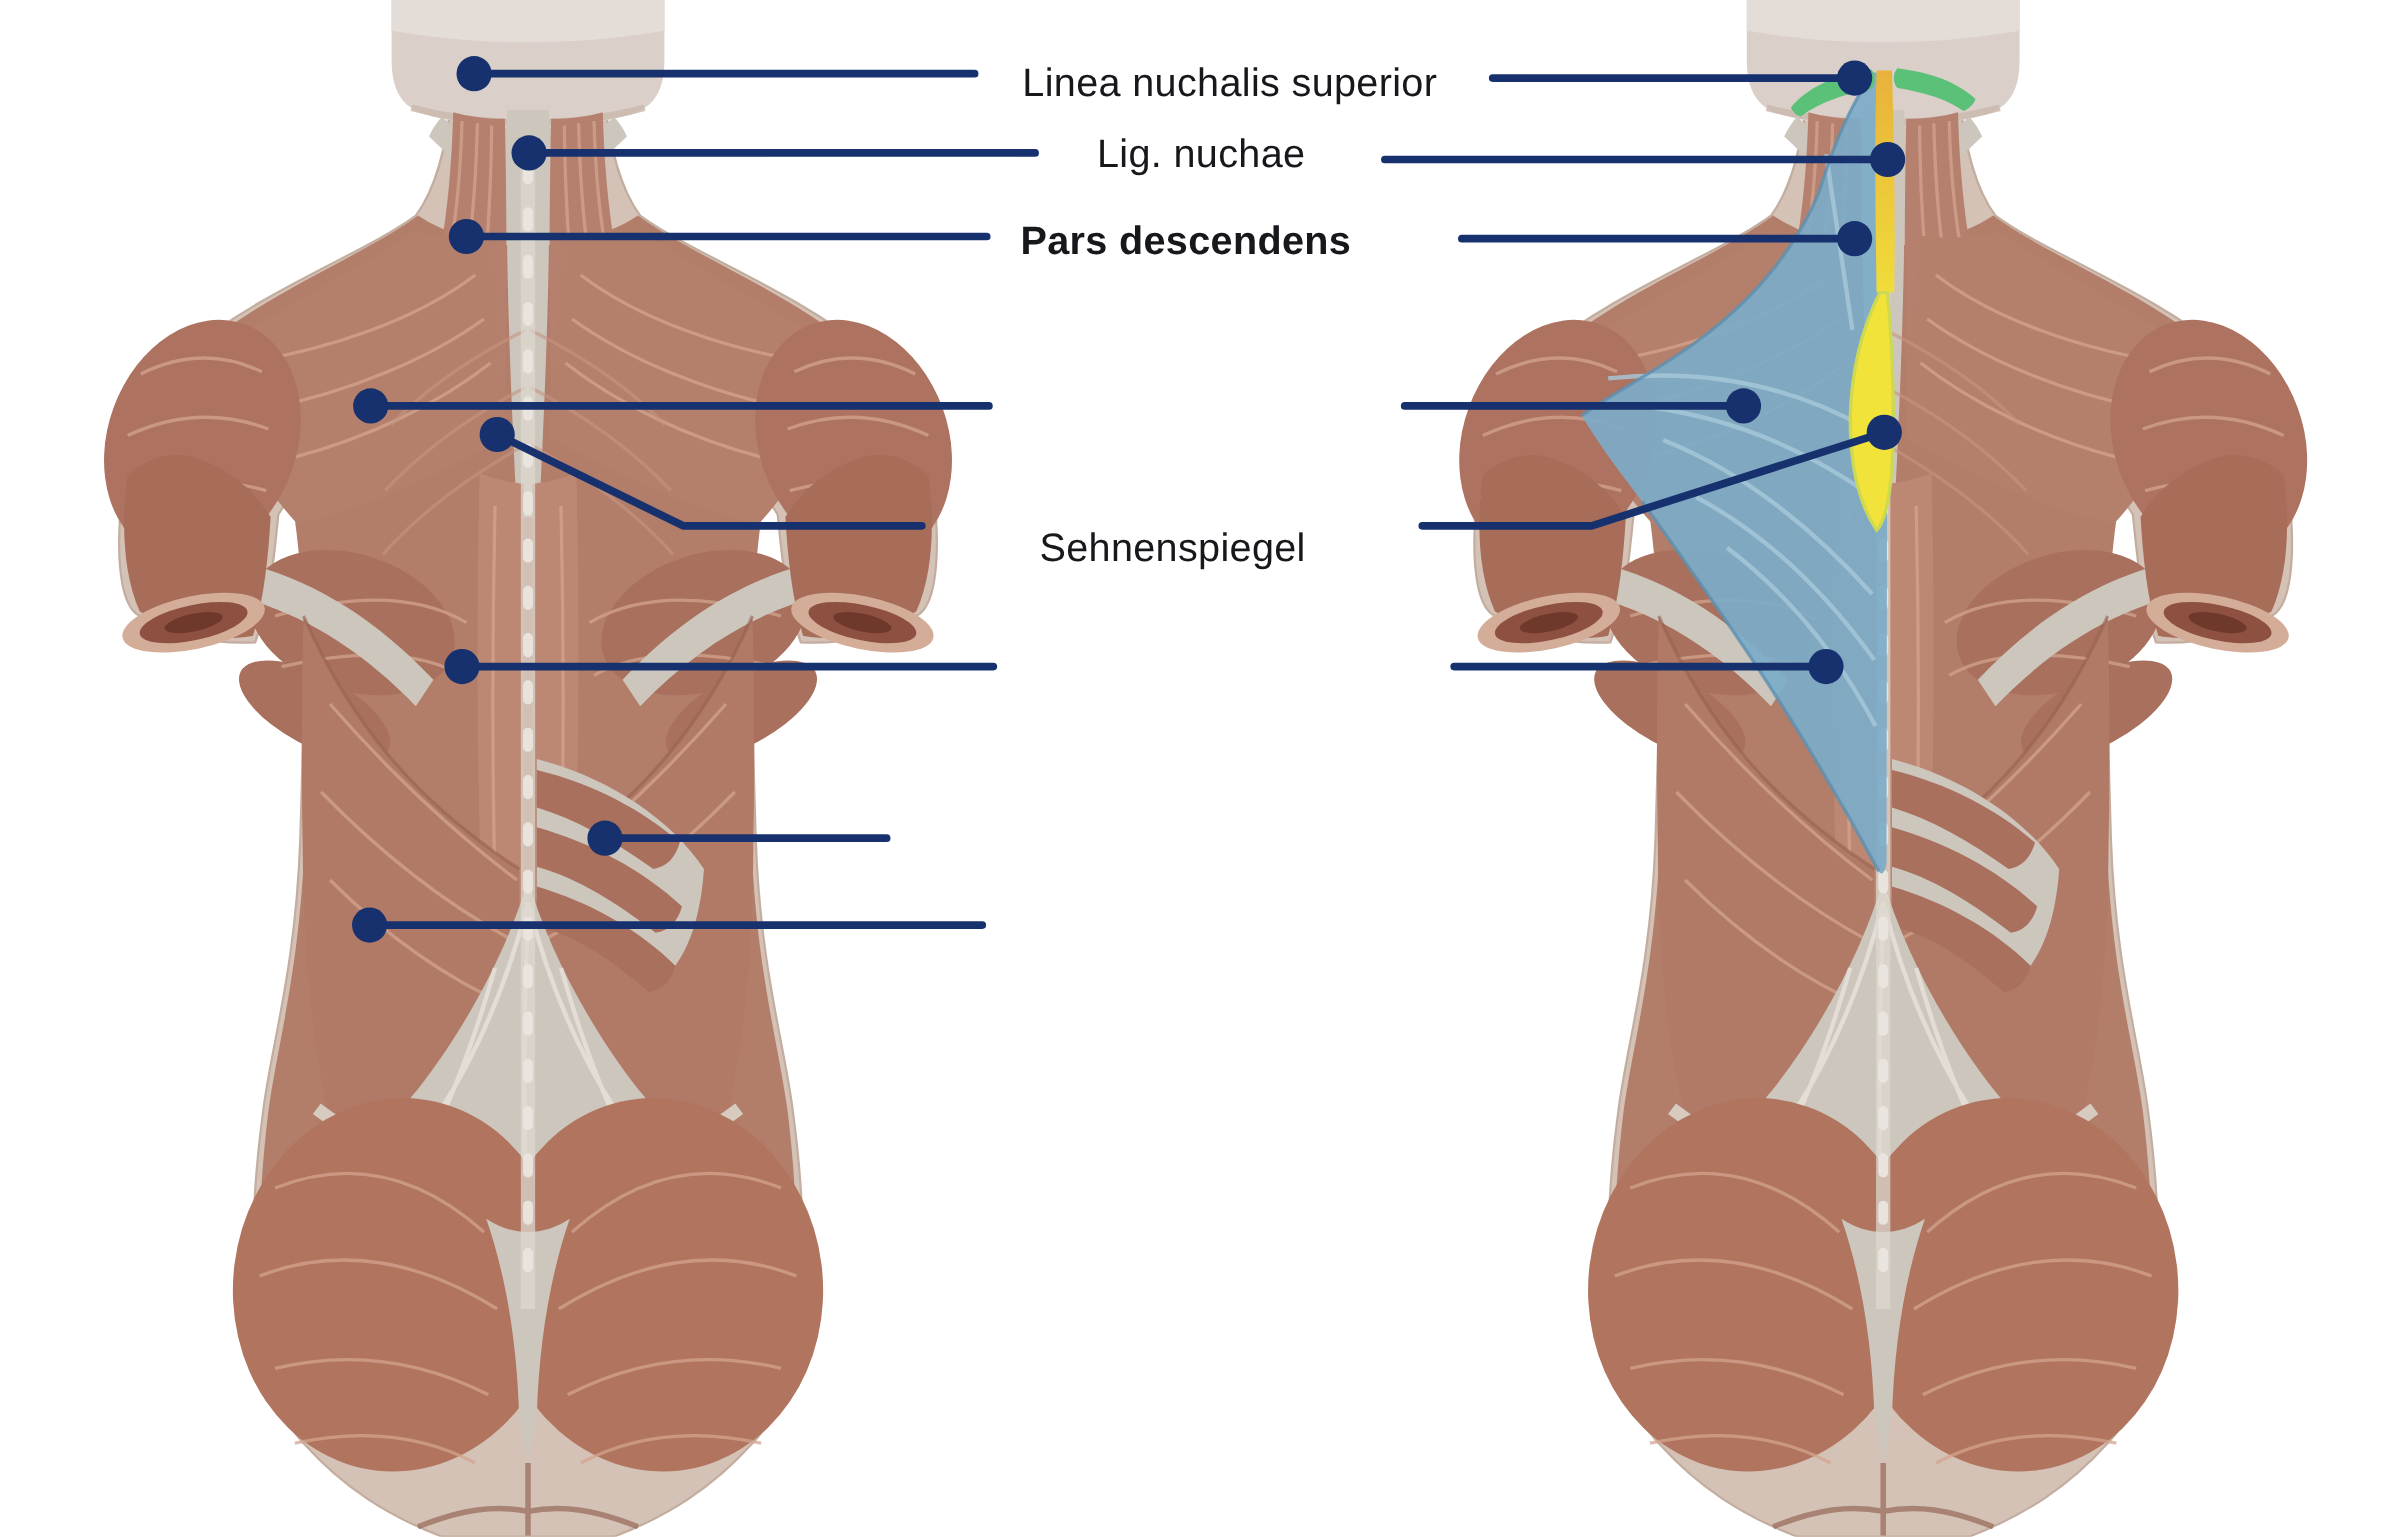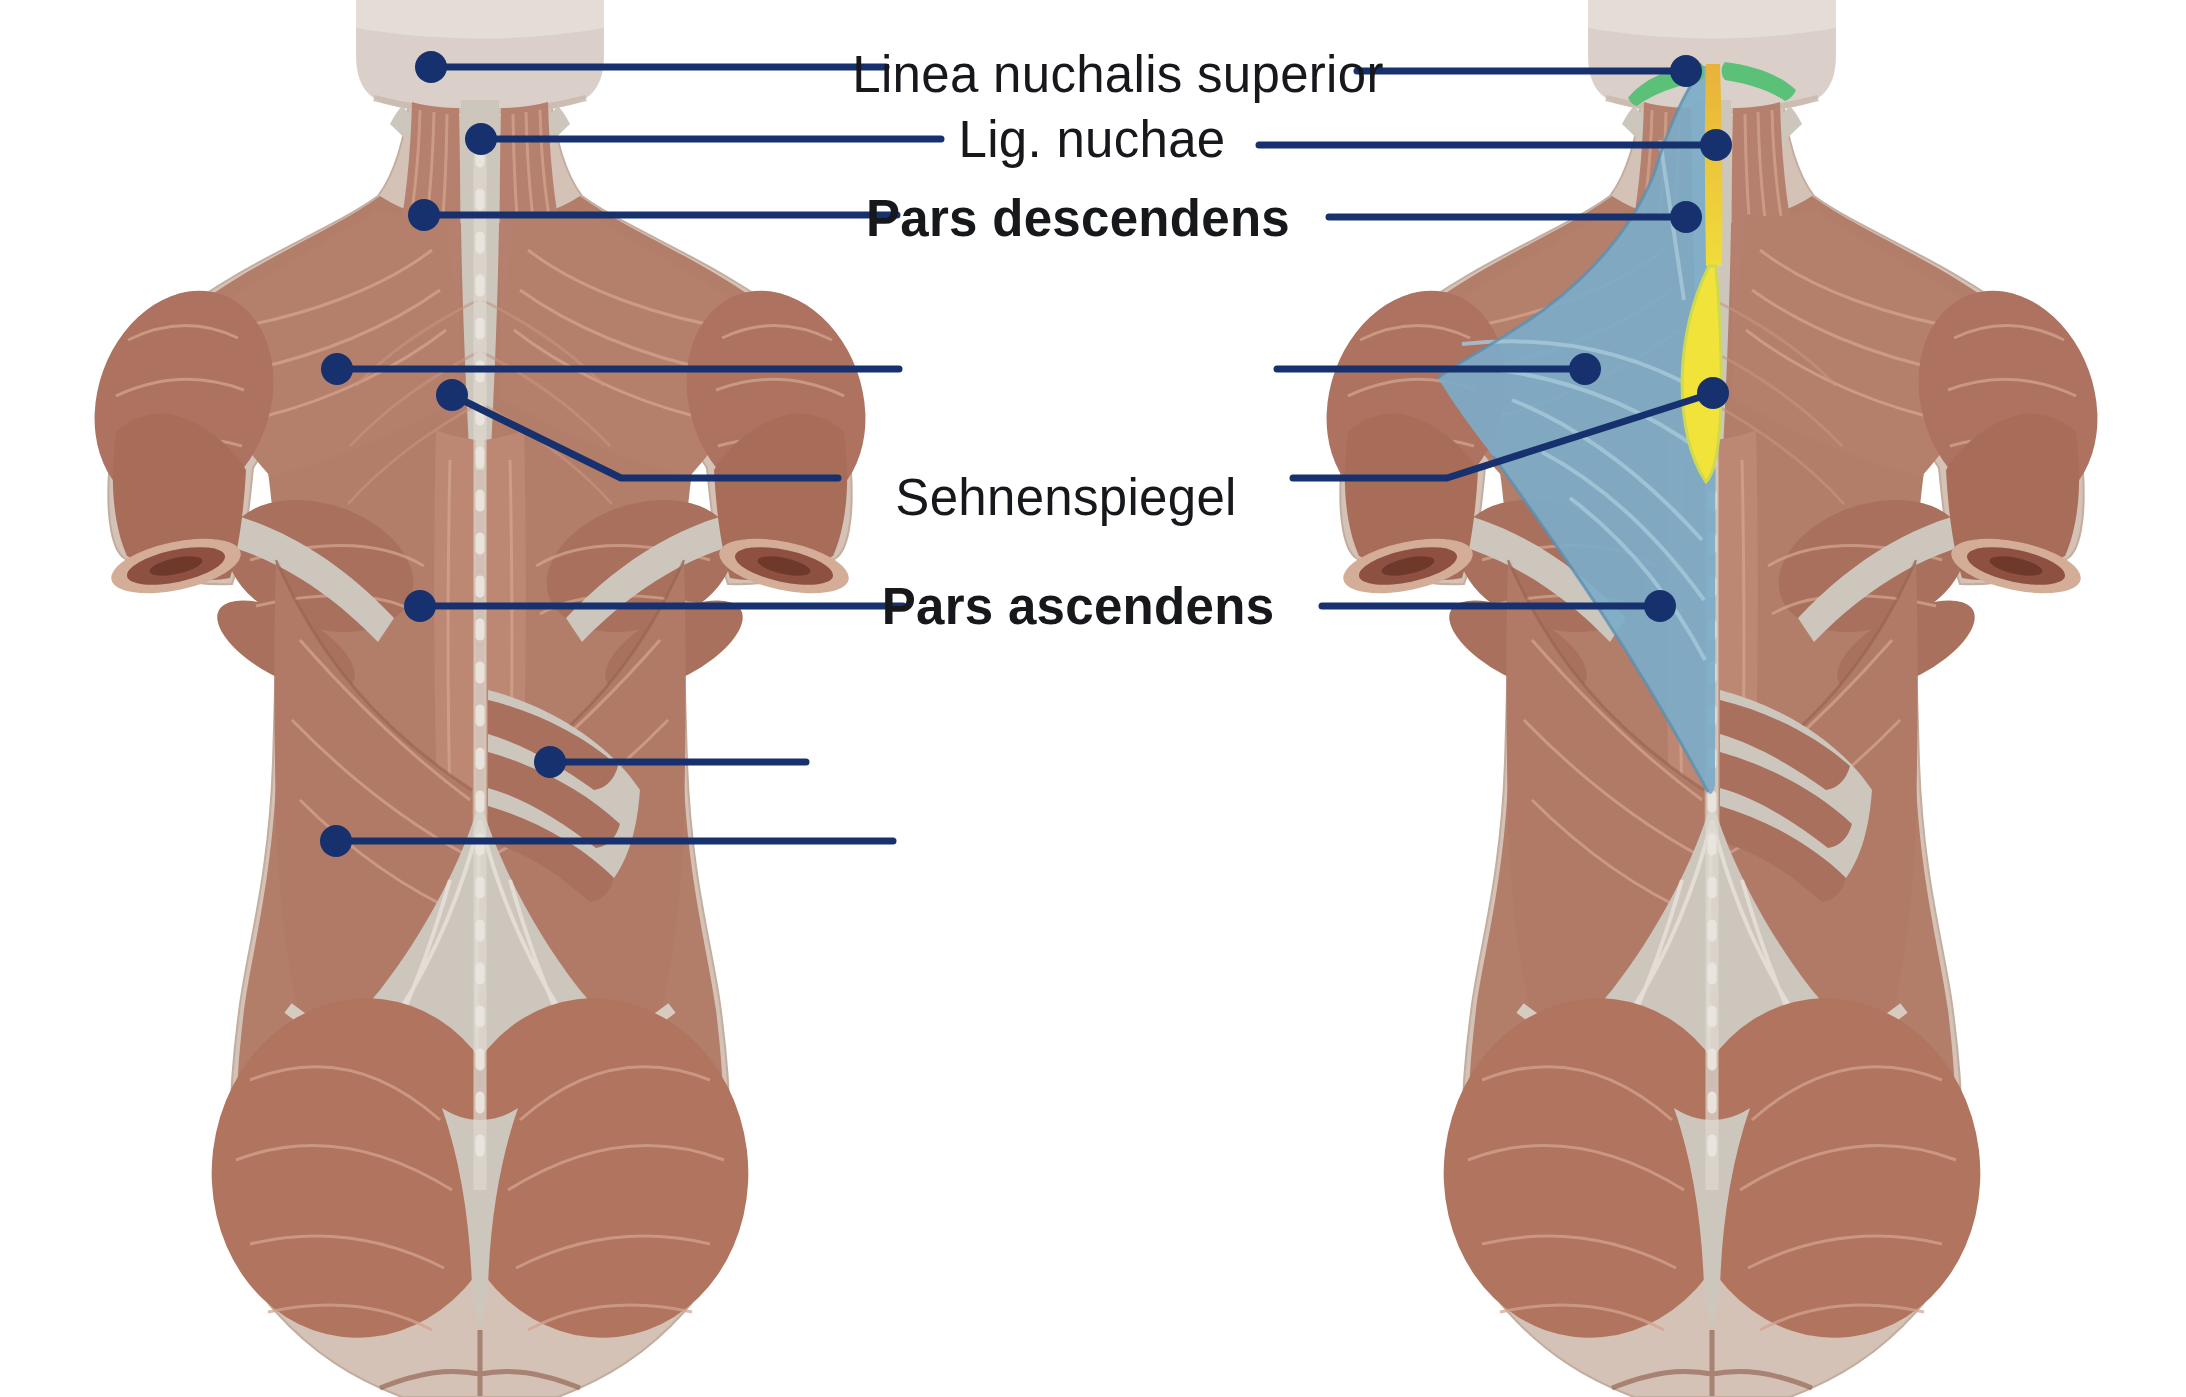--- a/index.html
+++ b/index.html
@@ -5,21 +5,21 @@
   html,body{margin:0;padding:0;}
   body{
     width:2186px;height:1397px;position:relative;overflow:hidden;
     background:var(--page-bg,#ffffff);
     font-family:"Liberation Sans","DejaVu Sans",sans-serif;
   }
   .layer{position:absolute;left:0;top:0;width:2186px;height:1397px;}
   
   .label{
     position:absolute;transform:translate(-50%,-50%);
-    font-size:51px;line-height:1.1;color:var(--text,#16181c);
+    font-size:36px;line-height:1.1;color:var(--text,#16181c);
     white-space:nowrap;letter-spacing:.3px;
   }
   .label.bold{font-weight:700;text-align:center;}
   
   .lead{stroke:var(--leader,#16316e);stroke-width:7;fill:none;
         stroke-linecap:round;stroke-linejoin:round;}
   .lead-dot{fill:var(--leader,#16316e);}
   
   .skin{fill:var(--skin,#d5c2b6);stroke:#c3ad9f;stroke-width:2;}
   .head{fill:var(--head,#dbd0c9);}
@@ -186,14 +186,13 @@
     <circle cx="550" cy="762" r="16" class="lead-dot"></circle>
     <polyline points="336,841 893,841" class="lead"></polyline>
     <circle cx="336" cy="841" r="16" class="lead-dot"></circle>
   </svg>
 
 <div class="layer" id="labels-layer">
     <div class="label" style="left: 1118px; top: 75px;">Linea nuchalis superior</div>
     <div class="label" style="left: 1092px; top: 140px;">Lig. nuchae</div>
     <div class="label bold" style="left: 1078px; top: 219px;">Pars descendens</div>
     <div class="label" style="left: 1066px; top: 498px;">Sehnenspiegel</div>
-    <div class="label bold" style="left: 1078px; top: 607px;">Pars ascendens</div>
   </div>
 
 </body></html>

